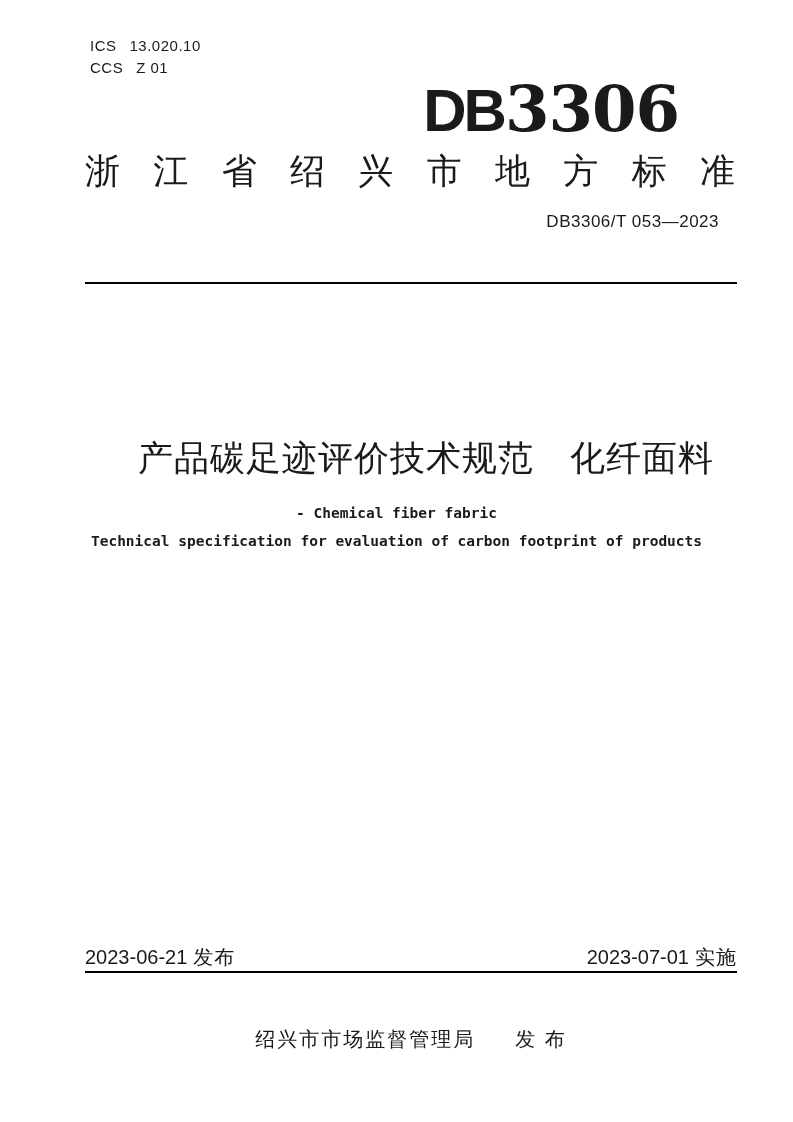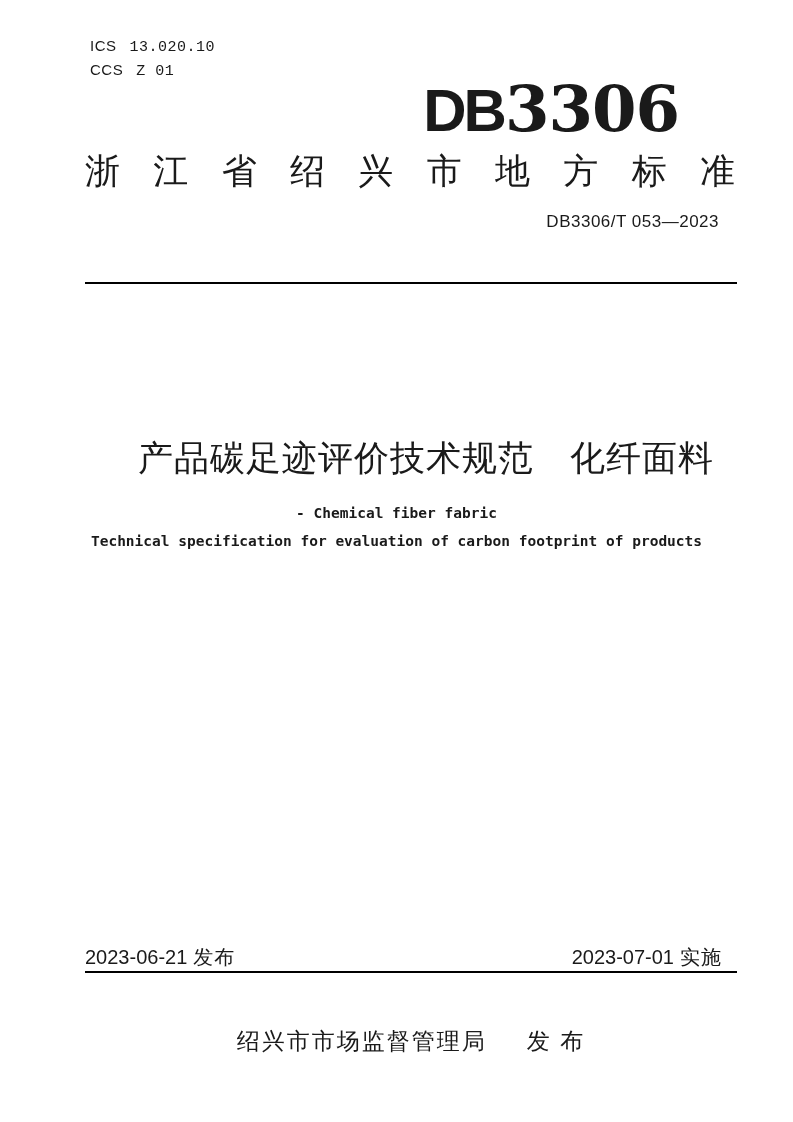--- a/index.html
+++ b/index.html
@@ -21,21 +21,21 @@
   
   .ics-block {
     position: absolute;
     left: 90px;
     top: 35px;
     font-size: 15px;
     line-height: 22px;
     letter-spacing: 0.5px;
     white-space: nowrap;
   }
-  .ics-row .code { margin-left: 13px; font-family: Liberation Mono, monospace; }
+  .ics-row .code { margin-left: 13px; }
   .ics-row .code-ccs { }
 
   
   .logo {
     position: absolute;
     top: 81px;
     right: 114px;
     line-height: 56px;
     white-space: nowrap;
   }
@@ -108,36 +108,36 @@
     font-family: "DejaVu Sans Mono", monospace;
     font-weight: 700;
     font-size: 14.5px;
     line-height: 28px;
     white-space: nowrap;
   }
 
   .dates {
     position: absolute;
     left: 85px;
-    right: 71px;
+    right: 56px;
     top: 944px;
     display: flex;
     justify-content: space-between;
     font-size: 20px;
     white-space: nowrap;
   }
   .dates .lbl { margin-left: 6px; letter-spacing: 1px; }
 
   .publisher {
     position: absolute;
     left: 85px;
     right: 56px;
     top: 1026px;
     text-align: center;
-    font-size: 23px;
+    font-size: 20px;
     letter-spacing: 2px;
     white-space: nowrap;
   }
   .pub-gap { display: inline-block; width: 40px; }
 </style>
 </head>
 <body>
 
 <div class="page">
 

